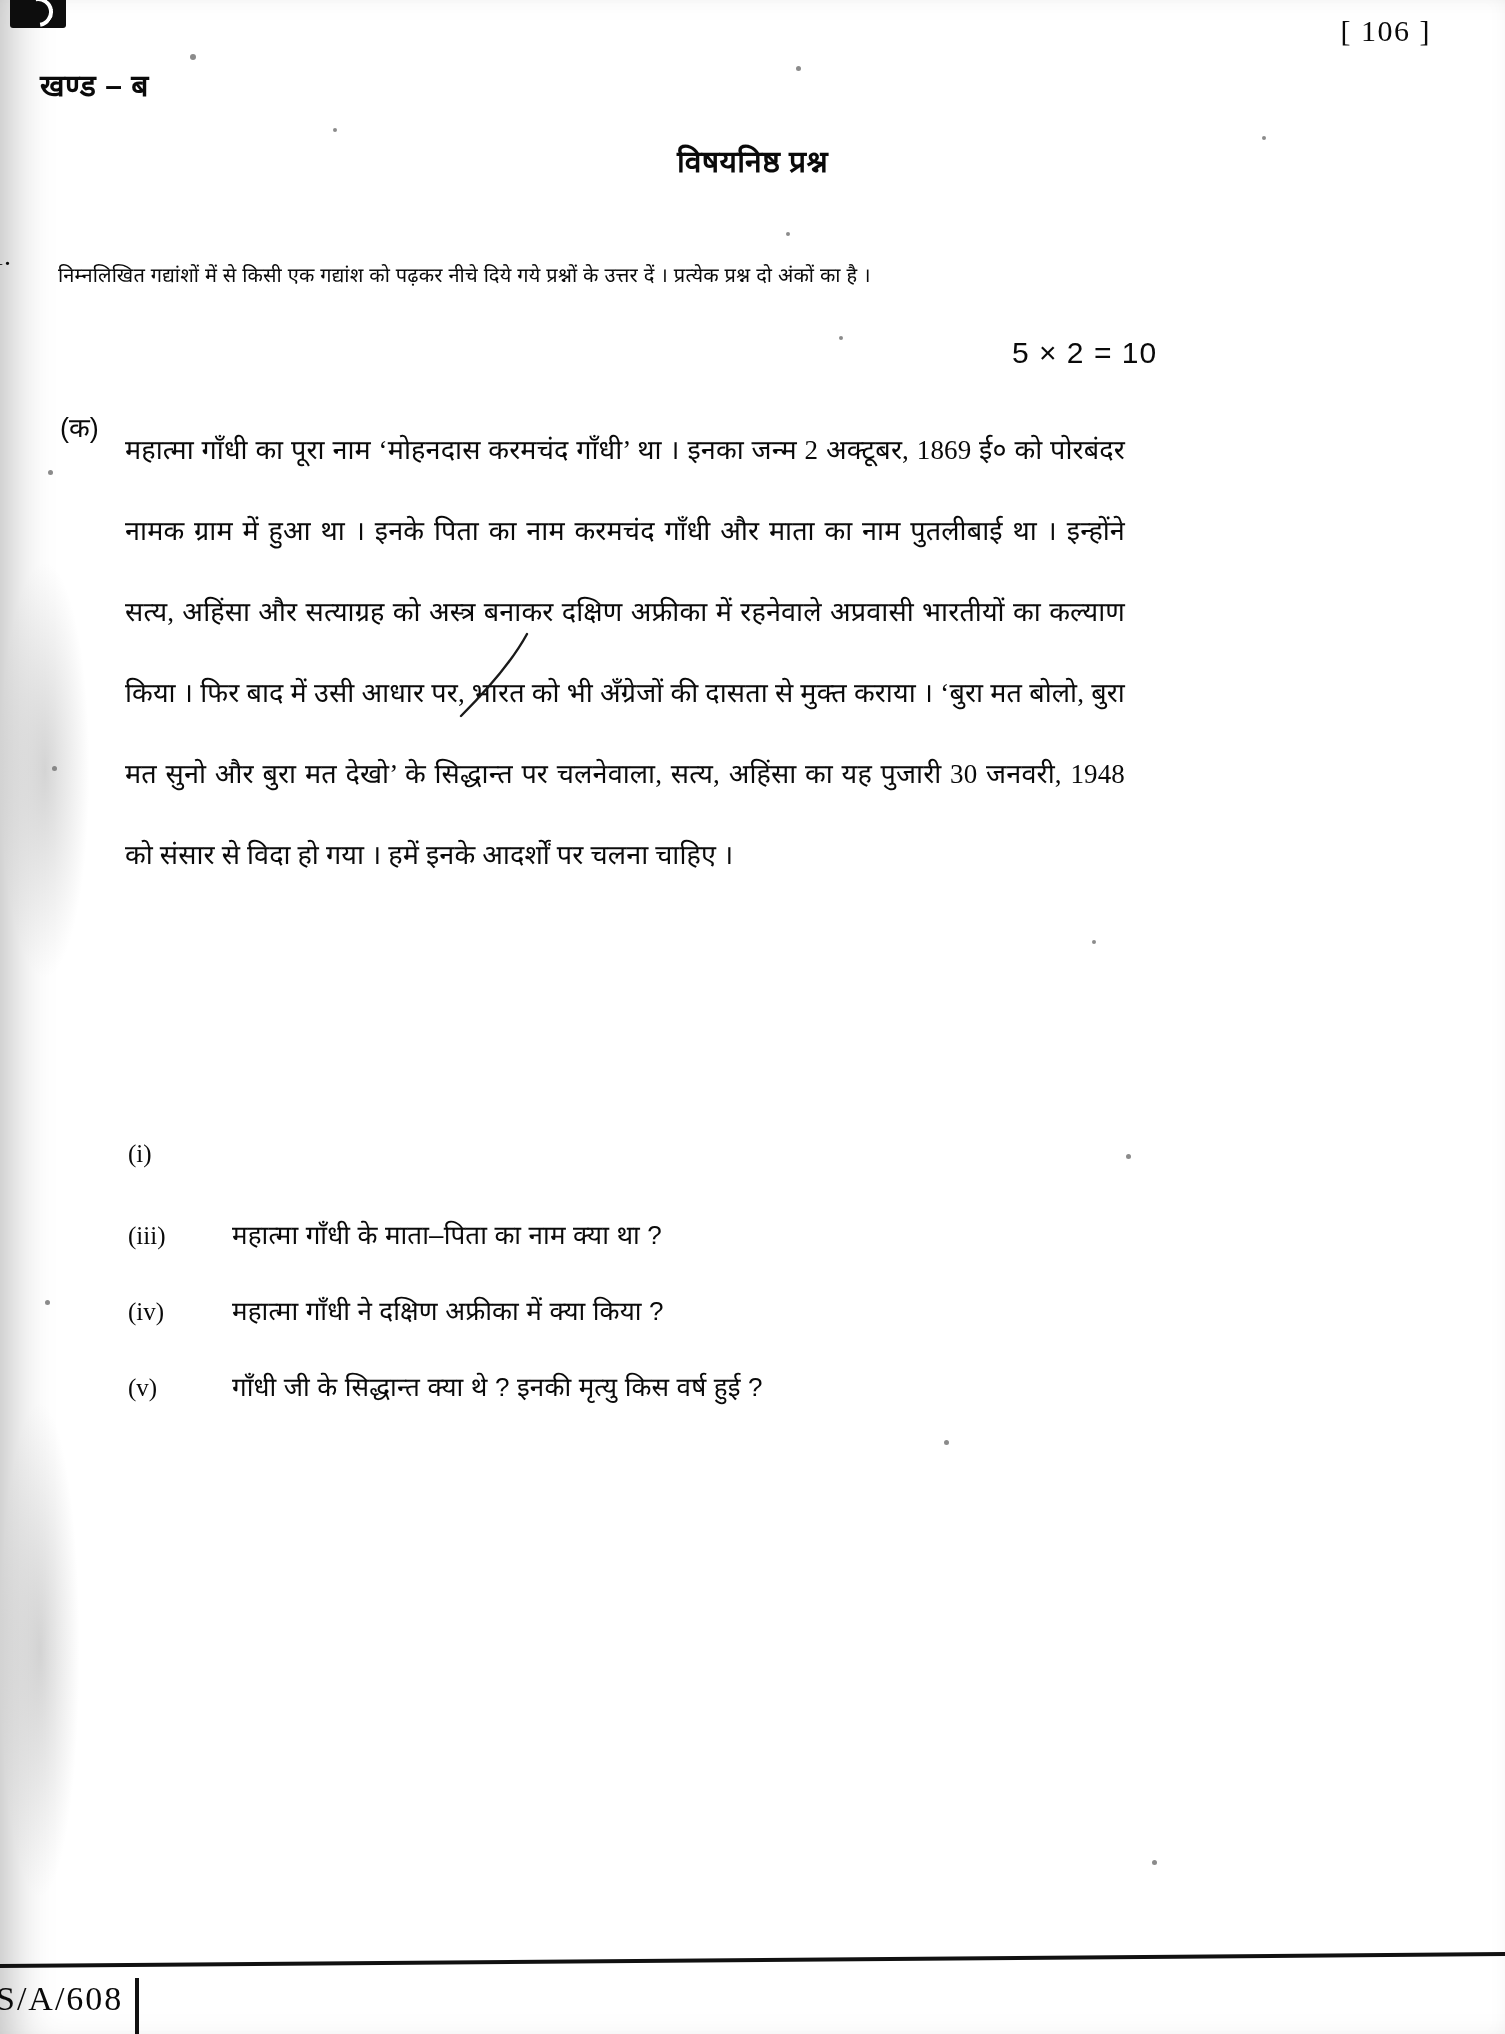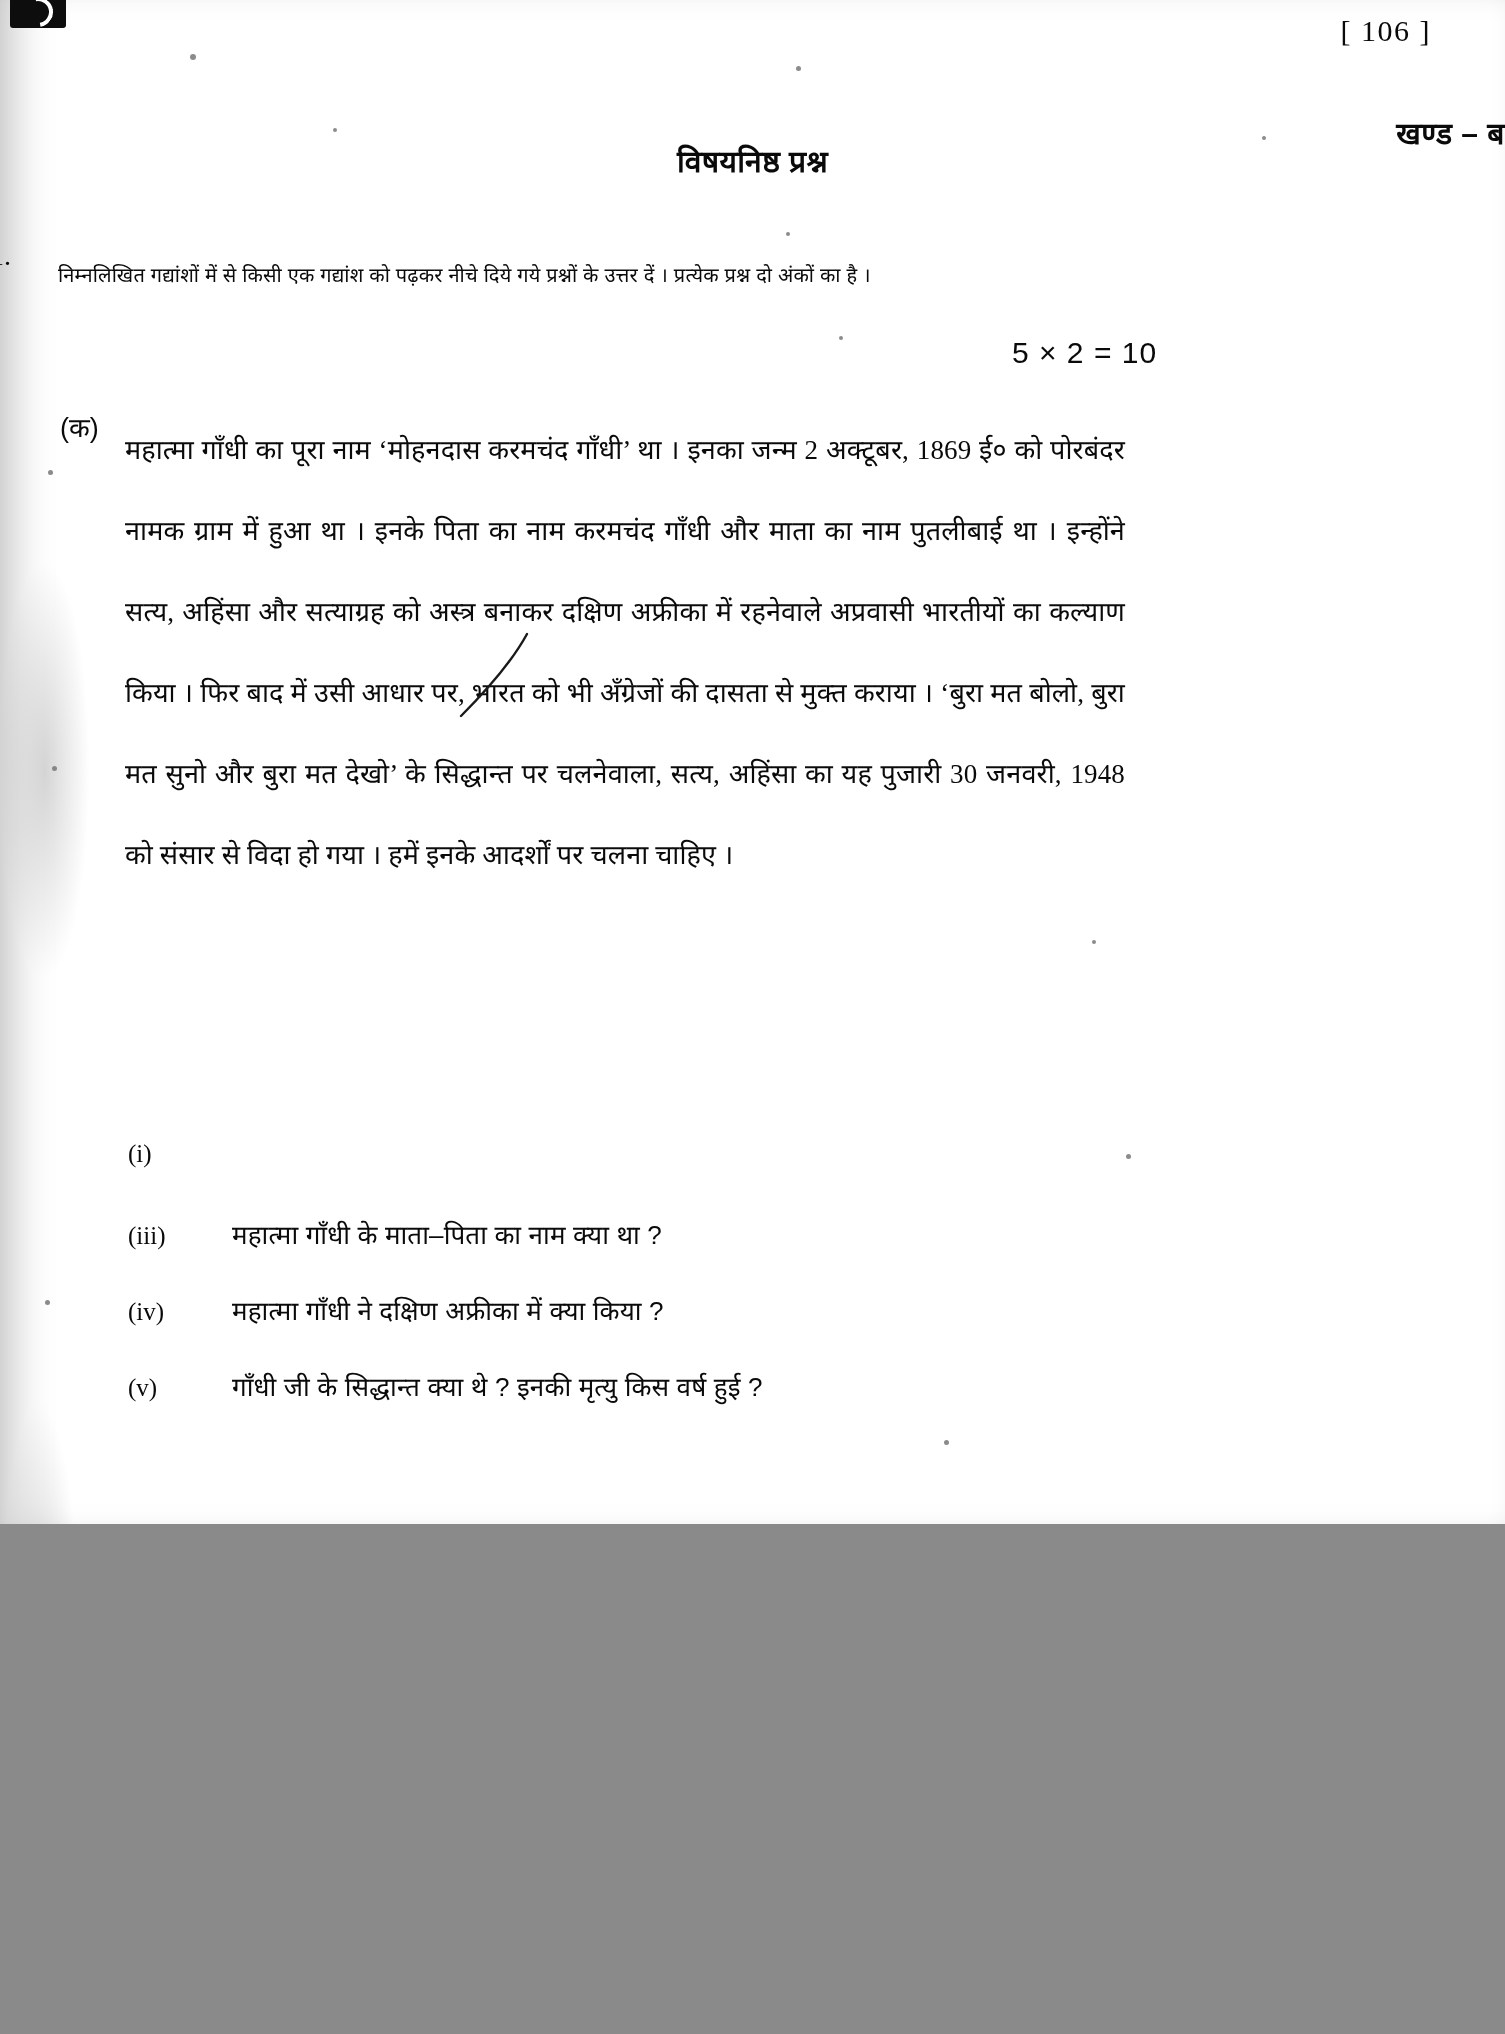--- a/index.html
+++ b/index.html
@@ -5,21 +5,21 @@
 <style>
   html, body {
     margin: 0;
     padding: 0;
     background: #8a8a8a;
   }
 
   .page {
     position: relative;
     width: 1505px;
-    height: 1524px;
+    height: 2034px;
     margin: 0 auto;
     background: #ffffff;
     overflow: hidden;
     font-family: "Liberation Serif", "DejaVu Serif", serif;
     color: #0a0a0a;
     
     box-shadow: inset 36px 0 46px -28px rgba(0,0,0,0.28),
                 inset -10px 0 30px -24px rgba(0,0,0,0.12);
   }
 
@@ -69,27 +69,26 @@
     font-size: 30px;
     letter-spacing: 1.5px;
     font-family: "Liberation Serif", "DejaVu Serif", serif;
   }
 
   .section-heading {
     position: absolute;
     top: 64px;
     left: 0;
     right: 0;
-    text-align: right;
+    text-align: left;
     font-family: "Liberation Sans", "DejaVu Sans", sans-serif;
     font-weight: 700;
     font-size: 30px;
     letter-spacing: .5px;
     padding-left: 40px;
-    margin-top: 48px;
   }
 
   .section-subheading {
     position: absolute;
     top: 140px;
     left: 0;
     right: 0;
     text-align: center;
     font-family: "Liberation Sans", "DejaVu Sans", sans-serif;
     font-weight: 700;

